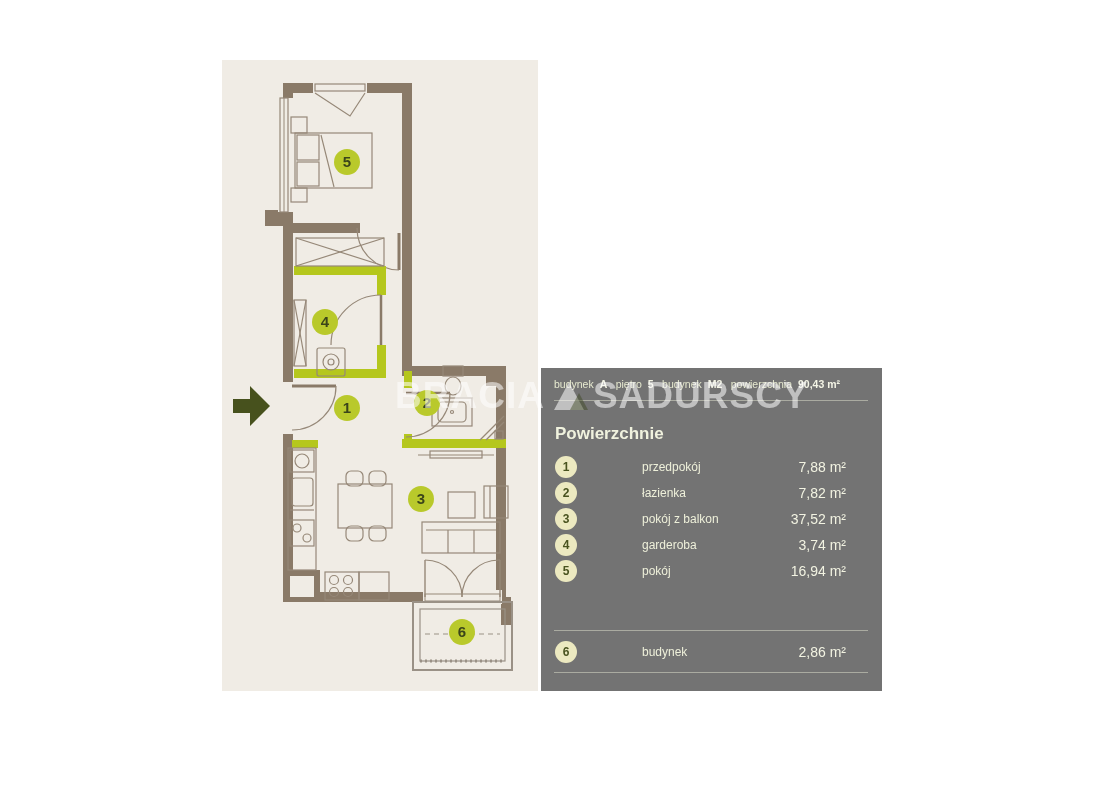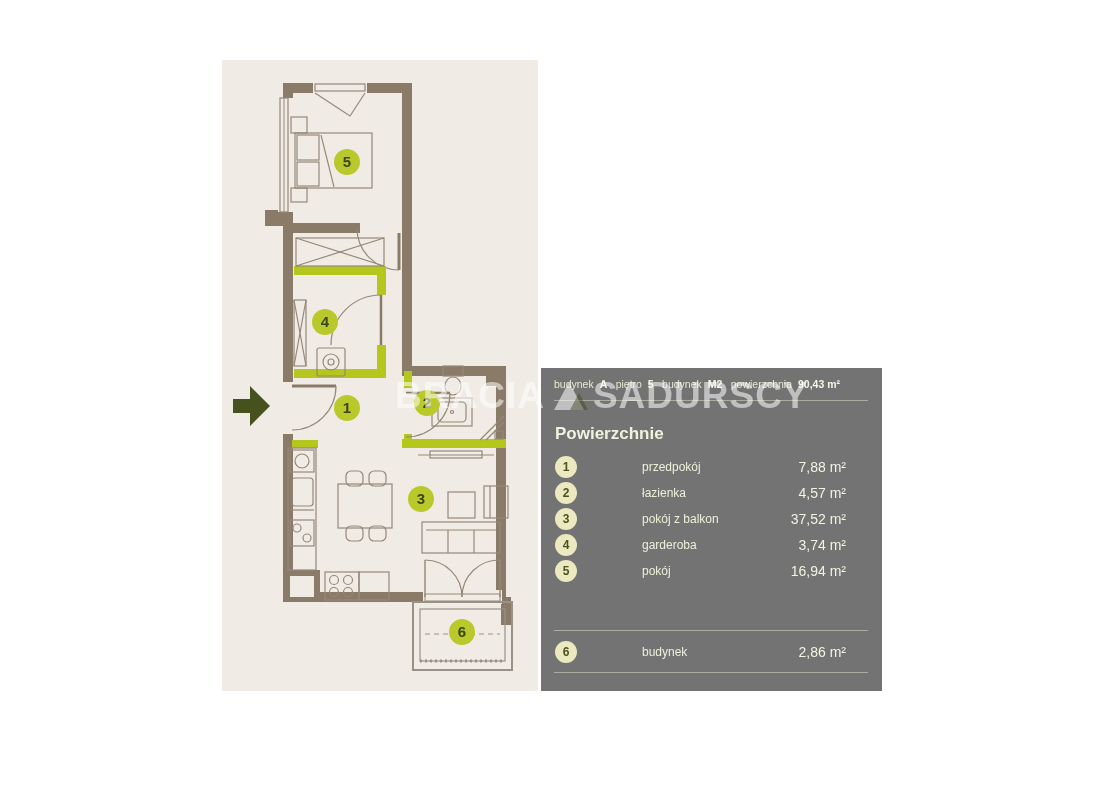--- a/index.html
+++ b/index.html
@@ -253,21 +253,21 @@
 
     <div class="rooms">
       <div class="room-row">
         <span class="num-badge">1</span>
         <span class="room-name">przedpokój</span>
         <span class="room-area">7,88 m²</span>
       </div>
       <div class="room-row">
         <span class="num-badge">2</span>
         <span class="room-name">łazienka</span>
-        <span class="room-area">4,57 m²</span>
+        <span class="room-area">7,82 m²</span>
       </div>
       <div class="room-row">
         <span class="num-badge">3</span>
         <span class="room-name">pokój z balkon</span>
         <span class="room-area">37,52 m²</span>
       </div>
       <div class="room-row">
         <span class="num-badge">4</span>
         <span class="room-name">garderoba</span>
         <span class="room-area">3,74 m²</span>

